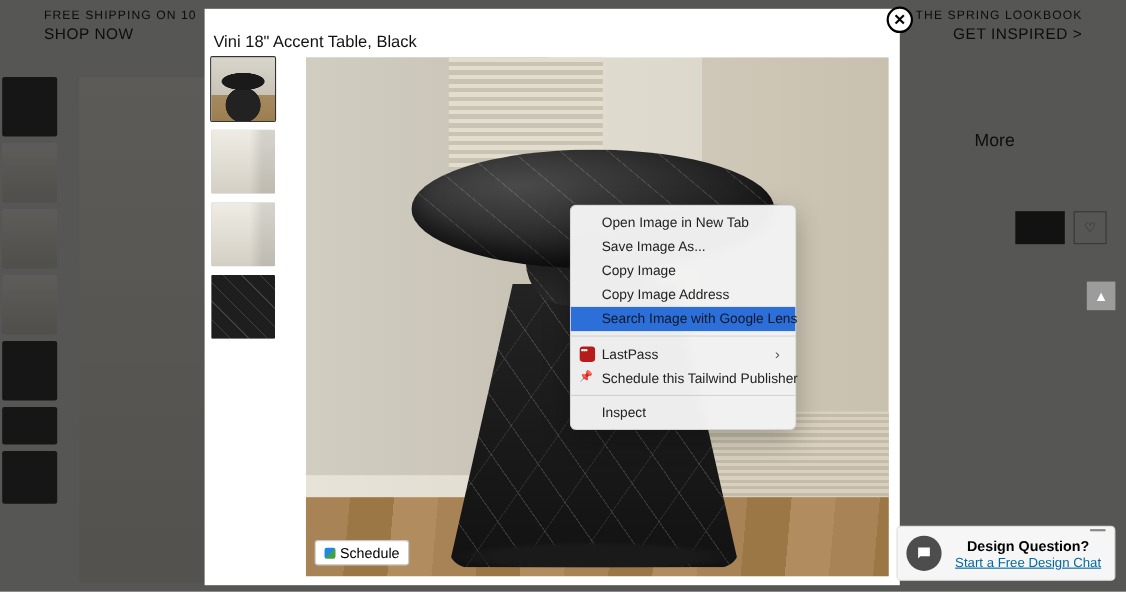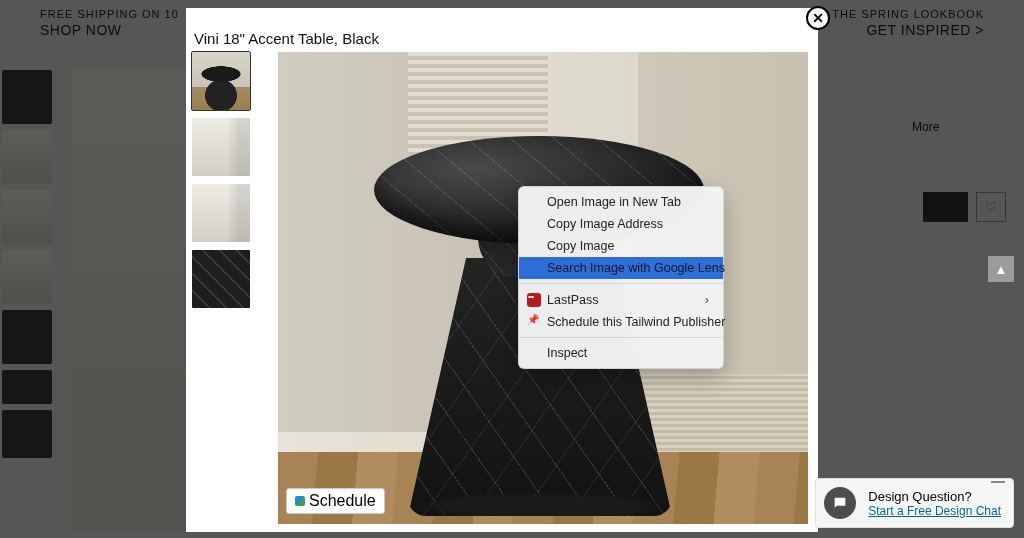--- a/index.html
+++ b/index.html
@@ -47,21 +47,21 @@
 
   .bg-main {
     position: absolute; left: 72px; top: 70px; width: 410px; height: 460px;
     background: linear-gradient(#e5e2da, #cfccc2);
   }
 
   .bg-right {
     position: absolute; right: 18px; top: 120px; width: 120px;
     color: #222; font-size: 12px;
   }
-  .bg-more { font-size: 12px; margin-left: 26px; }
+  .bg-more { font-size: 16px; }
   .bg-cart-row {
     position: absolute; right: 18px; top: 192px; display: flex; gap: 8px;
   }
   .bg-cart-btn {
     height: 30px; width: 45px; background: #2e2e2e;
   }
   .bg-wish-btn {
     height: 30px; width: 30px; border: 1px solid #888; background: transparent;
     display: flex; align-items: center; justify-content: center;
     font-size: 12px; color: #555;
@@ -184,21 +184,21 @@
     border-bottom-right-radius: 18px;
   }
   .table-base::after {
     content: ""; position: absolute; left: 0; right: 0; bottom: -4px; height: 28px;
     background: radial-gradient(ellipse at center, #1a1a1a 50%, transparent 70%);
   }
 
   .schedule-btn {
     position: absolute; left: 100px; bottom: 18px;
     background: #fff; border: 1px solid #c9c9c9; border-radius: 3px;
-    padding: 3px 8px; font-size: 16px; display: flex; align-items: center; gap: 4px;
+    padding: 3px 8px; font-size: 13px; display: flex; align-items: center; gap: 4px;
     z-index: 25;
   }
   .schedule-btn .sic {
     width: 10px; height: 10px;
     background: linear-gradient(135deg, #1e88e5 0 50%, #43a047 50% 100%);
     border-radius: 2px;
   }
 
   
   .ctx-menu {
@@ -255,21 +255,21 @@
     background: #f6f6f6; border: 1px solid #ddd; border-radius: 4px;
     padding: 8px 12px 8px 8px;
     z-index: 20;
   }
   .chat-icon {
     width: 32px; height: 32px; border-radius: 50%; background: #4d4d4d;
     display: flex; align-items: center; justify-content: center;
   }
   .chat-icon svg { width: 16px; height: 16px; fill: #fff; }
   .chat-text { font-size: 13px; }
-  .chat-title { font-weight: 400; }
+  .chat-title { font-weight: 700; text-align: center; }
   .chat-link { text-decoration: underline; font-size: 12px; color: #0369a1; }
   .chat-min {
     position: absolute; right: 8px; top: 2px; width: 14px; height: 2px; background: #888;
   }
 </style>
 </head>
 <body>
 
 <div class="page-bg">
   <div class="promo-bar">
@@ -361,24 +361,27 @@
     <span class="sic"></span>
     <span>Schedule</span>
   </div>
 </div>
 
 <div class="ctx-menu">
   <div class="ctx-item">
     <span>Open Image in New Tab</span>
   </div>
   <div class="ctx-item">
+    <span>Save Image As...</span>
+  </div>
+  <div class="ctx-item">
+    <span>Copy Image</span>
+  </div>
+  <div class="ctx-item">
     <span>Copy Image Address</span>
-  </div>
-  <div class="ctx-item">
-    <span>Copy Image</span>
   </div>
   <div class="ctx-item highlight">
     <span>Search Image with Google Lens</span>
   </div>
   <div class="ctx-sep"></div>
   <div class="ctx-item">
     <span class="ico ico-lp"></span>
     <span>LastPass</span>
     <span class="chev">›</span>
   </div>

